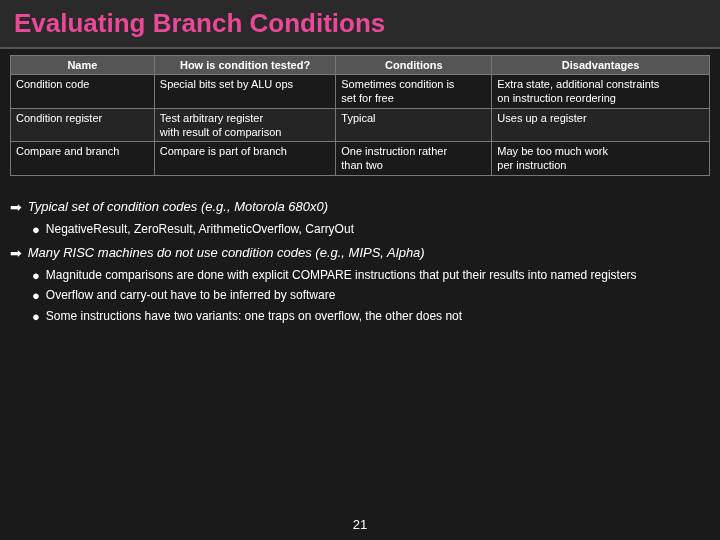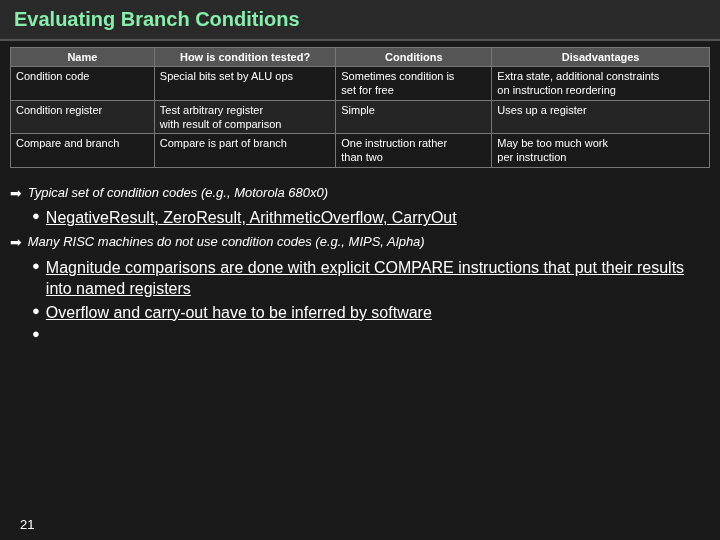--- a/index.html
+++ b/index.html
@@ -20,32 +20,32 @@
       flex-direction: column;
     }
 
     .title-bar {
       background: #2a2a2a;
       padding: 8px 14px;
       border-bottom: 2px solid #555;
     }
 
     .title-bar h1 {
-      font-size: 20px;
+      font-size: 26px;
       font-weight: bold;
-      color: #86efac;
+      color: #ec4899;
       font-family: Arial, sans-serif;
     }
 
     .content {
       flex: 1;
       padding: 6px 10px 6px 10px;
       display: flex;
       flex-direction: column;
-      gap: 16px;
+      gap: 22px;
     }
 
     
     .branch-table {
       width: 100%;
       border-collapse: collapse;
       font-size: 11px;
       color: #ffffff;
       background: #1a1a1a;
     }
@@ -120,27 +120,26 @@
     }
 
     .sub-dot {
       color: #ffffff;
       margin-right: 6px;
       flex-shrink: 0;
       font-size: 13px;
     }
 
     .sub-text {
-      font-size: 16px;
+      font-size: 12px;
       line-height: 1.35;
-      text-decoration: underline;
     }
 
     .page-num {
-      text-align: left;
+      text-align: center;
       font-size: 13px;
       color: #ffffff;
       padding: 2px 10px;
     }
   </style>
 </head>
 <body>
 
 <div class="slide">
 
@@ -164,21 +163,21 @@
         <tr>
           <td>Condition code</td>
           <td>Special bits set by ALU ops</td>
           <td>Sometimes condition is<br>set for free</td>
           <td>Extra state, additional constraints<br>on instruction reordering</td>
         </tr>
 
         <tr>
           <td>Condition register</td>
           <td>Test arbitrary register<br>with result of comparison</td>
-          <td>Simple</td>
+          <td>Typical</td>
           <td>Uses up a register</td>
         </tr>
 
         <tr>
           <td>Compare and branch</td>
           <td>Compare is part of branch</td>
           <td>One instruction rather<br>than two</td>
           <td>May be too much work<br>per instruction</td>
         </tr>
       </tbody>
@@ -205,20 +204,21 @@
         <div class="sub-bullet">
           <span class="sub-dot">●</span>
           <span class="sub-text">Magnitude comparisons are done with explicit COMPARE instructions that put their results into named registers</span>
         </div>
         <div class="sub-bullet">
           <span class="sub-dot">●</span>
           <span class="sub-text">Overflow and carry-out have to be inferred by software</span>
         </div>
         <div class="sub-bullet">
           <span class="sub-dot">●</span>
+          <span class="sub-text">Some instructions have two variants: one traps on overflow, the other does not</span>
         </div>
       </div>
 
     </div>
 
     <div class="page-num">21</div>
 
   </div>
 </div>
 

